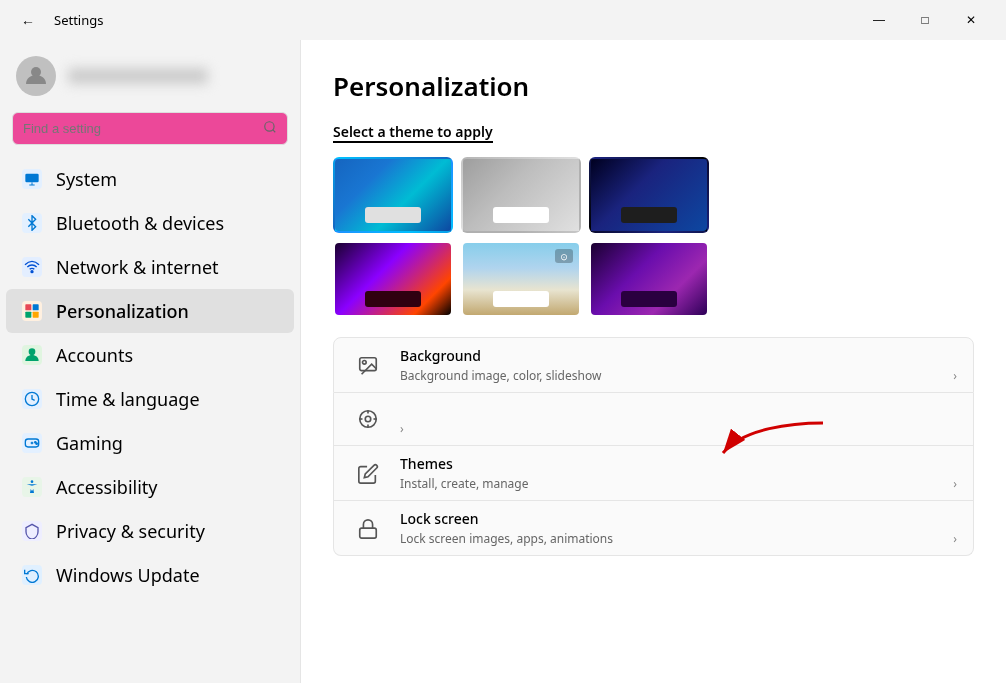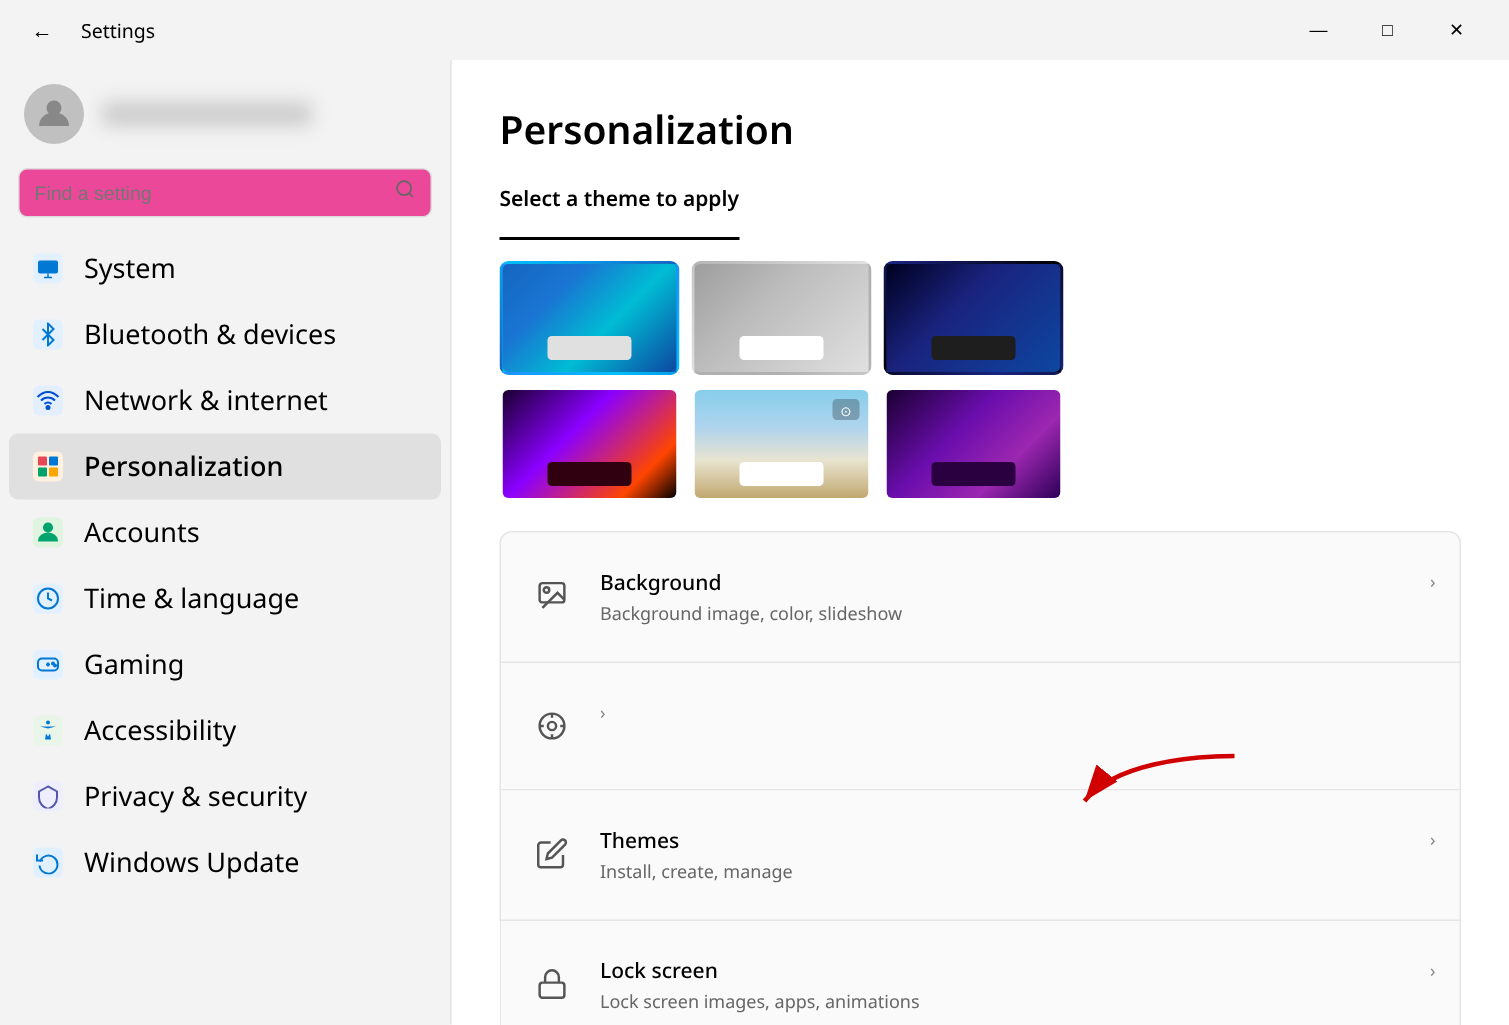--- a/index.html
+++ b/index.html
@@ -148,21 +148,21 @@
       font-weight: 600;
       color: #000;
       margin-bottom: 16px;
     }
     .theme-section-label {
       font-size: 14px;
       font-weight: 600;
       color: #000;
       border-bottom: 2px solid #000;
       display: inline-block;
-      padding-bottom: 16px;
+      padding-bottom: 0;
       margin-bottom: 14px;
     }
     .theme-grid {
       display: grid;
       grid-template-columns: repeat(3, 120px);
       gap: 8px;
       margin-bottom: 20px;
     }
     .theme-thumb {
       width: 120px;
@@ -180,22 +180,22 @@
     
     .t3 { background: linear-gradient(135deg, #0a0a2e 0%, #1a237e 40%, #000 100%); }
     
     .settings-list {
       display: flex;
       flex-direction: column;
       gap: 0;
     }
     .settings-row {
       display: flex;
-      align-items: flex-start;
-      padding: 24px 16px;
+      align-items: flex-end;
+      padding: 8px 16px;
       border: 1px solid #e5e5e5;
       border-radius: 0;
       cursor: pointer;
       background: #fafafa;
     }
     .settings-row:first-child { border-radius: 8px 8px 0 0; }
     .settings-row:last-child { border-radius: 0 0 8px 8px; }
     .settings-row + .settings-row { border-top: none; }
     .settings-row-icon {
       width: 36px;

